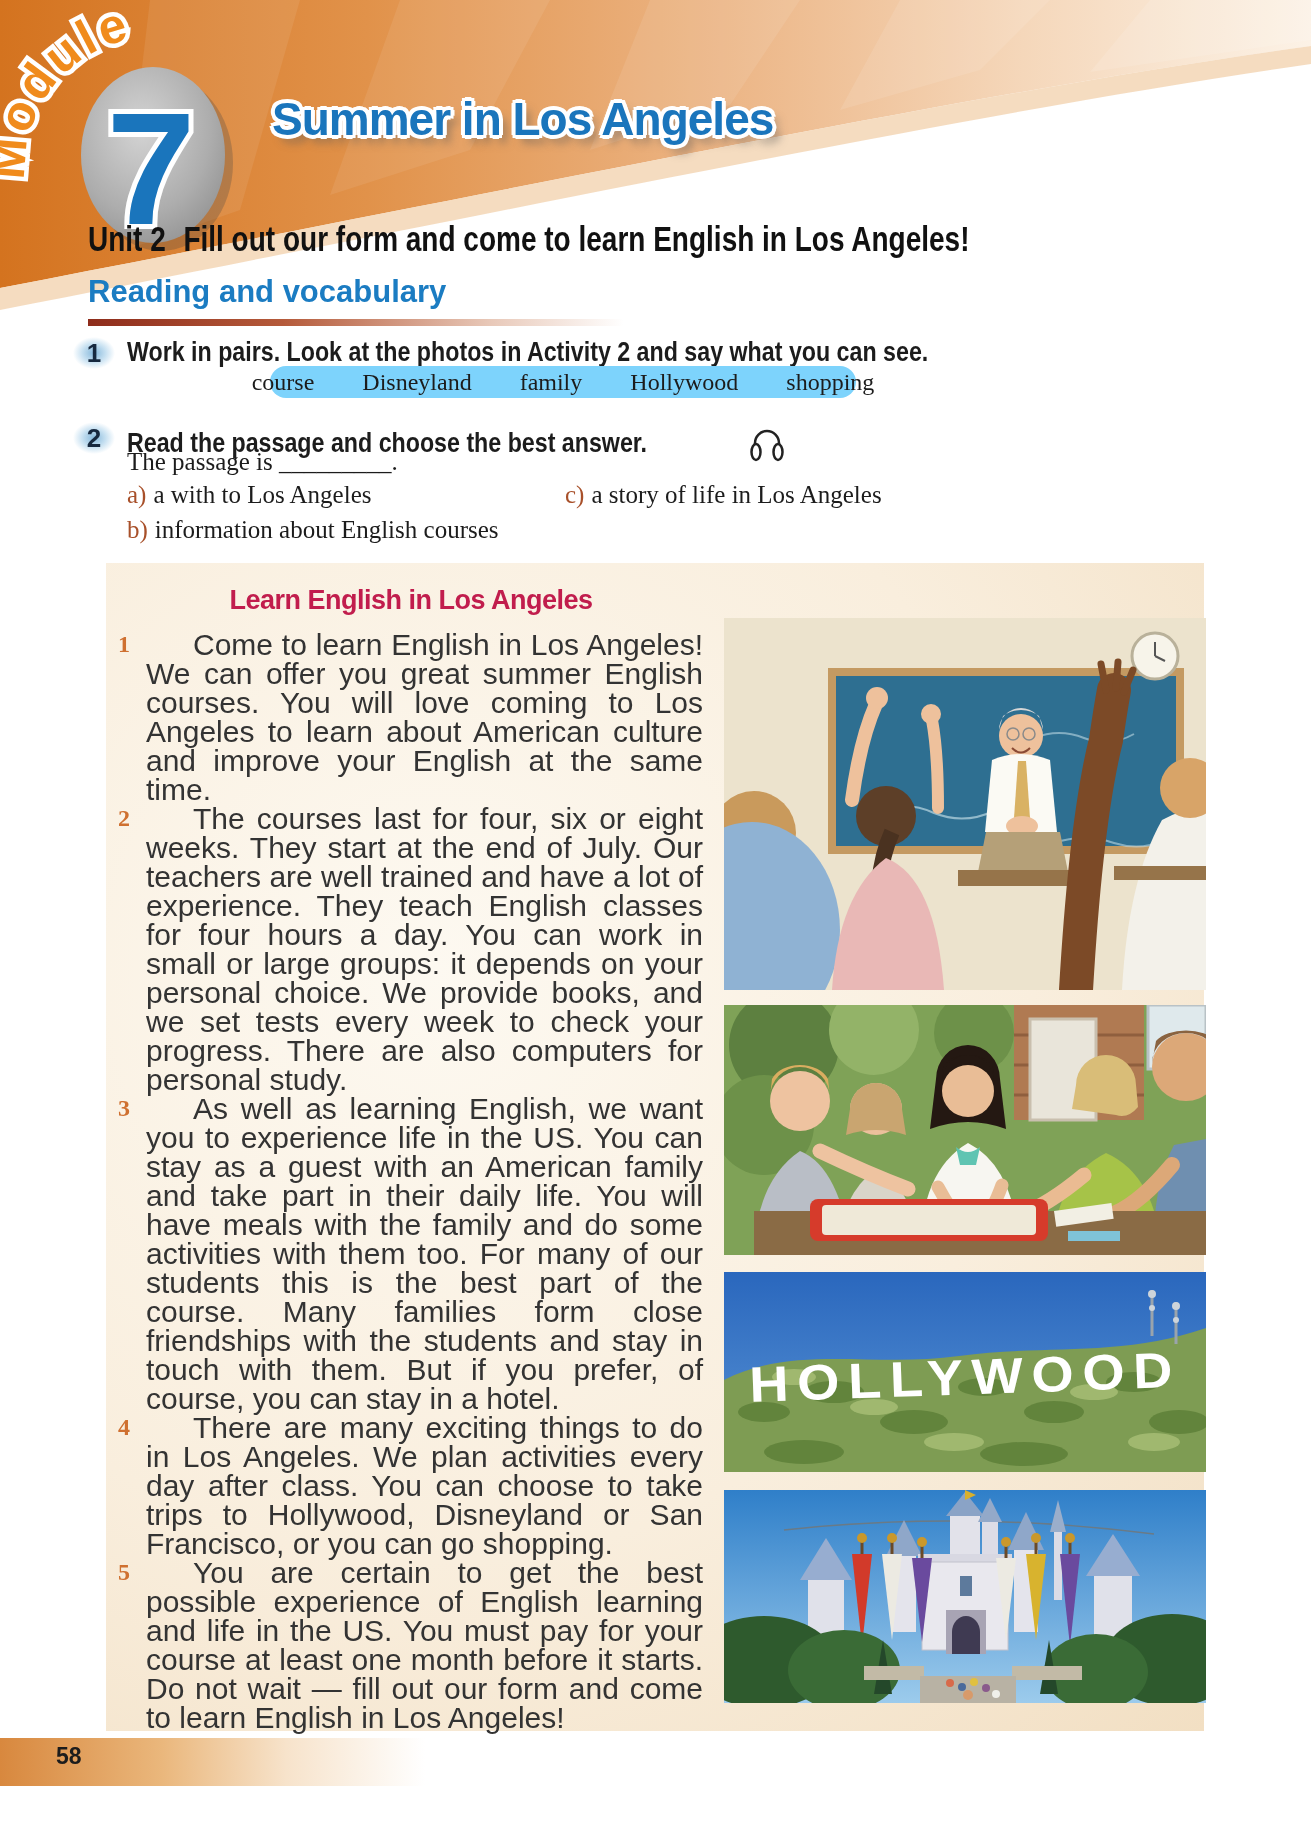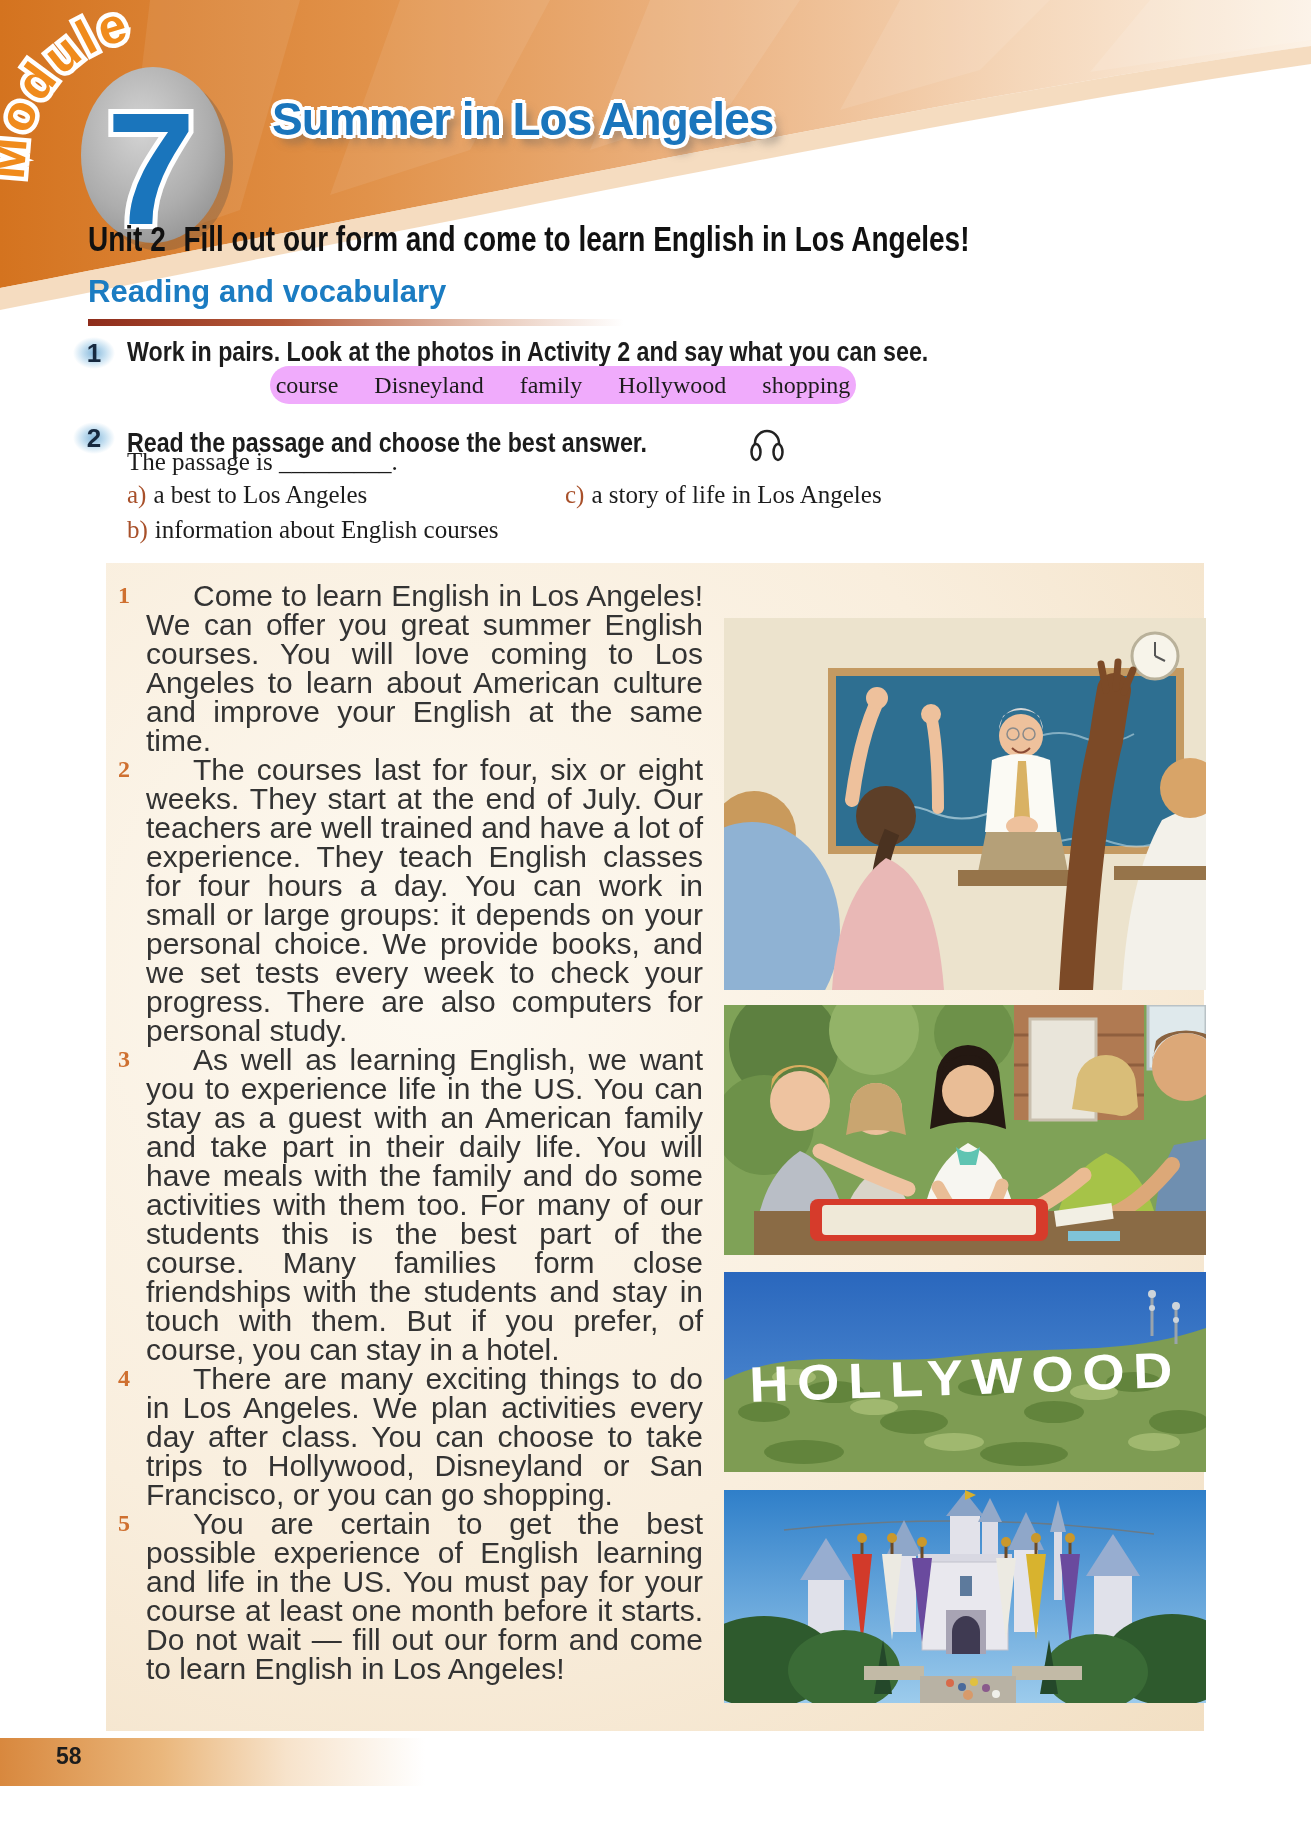--- a/index.html
+++ b/index.html
@@ -24,22 +24,22 @@
   
   .badge{position:absolute;width:42px;height:32px;text-align:center;line-height:32px;
     font-size:26px;font-weight:bold;color:#17293f;
     background:radial-gradient(closest-side,#86b8db 0%,#c6e0f1 55%,rgba(255,255,255,0) 100%);}
   .badge1{left:73px;top:337px;}
   .badge2{left:73px;top:422px;}
   .act-text{font-size:27px;font-weight:bold;color:#1c1c1c;white-space:nowrap;
     transform:scaleX(.86);transform-origin:left top;}
   .act1-text{position:absolute;left:127px;top:337px;}
   .act2-row{position:absolute;left:127px;top:423px;display:flex;align-items:center;gap:18px;}
-  .word-box{position:absolute;left:270px;top:366px;width:586px;height:38px;background:#f0abfc;
-    border-radius:19px;display:flex;align-items:center;justify-content:center;gap:36px;
+  .word-box{position:absolute;left:270px;top:366px;width:586px;height:32px;background:#7dd3fc;
+    border-radius:19px;display:flex;align-items:center;justify-content:center;gap:48px;
     font-family:"Liberation Serif",serif;font-size:24px;color:#1c1c1c;}
   .stem{position:absolute;left:127px;top:448px;font-family:"Liberation Serif",serif;
     font-size:25px;color:#1c1c1c;}
   .options{position:absolute;left:127px;top:481px;width:1000px;display:grid;
     grid-template-columns:438px auto;row-gap:7px;
     font-family:"Liberation Serif",serif;font-size:25px;color:#1c1c1c;}
   .opt-letter{color:#a8502a;margin-right:7px;}
 
   
   .passage-box{position:absolute;left:106px;top:563px;width:1098px;height:1168px;
@@ -123,27 +123,28 @@
   <div class="act2-row">
     <span class="act-text">Read the passage and choose the best answer.</span>
     <svg width="34" height="40" viewBox="0 0 34 40">
       <path d="M5,26 v-6 a12,12 0 0 1 24,0 v6" fill="none" stroke="#222" stroke-width="2.5"></path>
       <ellipse cx="6" cy="29" rx="4.5" ry="8" fill="#ffffff" stroke="#222" stroke-width="2.5"></ellipse>
       <ellipse cx="28" cy="29" rx="4.5" ry="8" fill="#ffffff" stroke="#222" stroke-width="2.5"></ellipse>
     </svg>
   </div>
   <div class="stem">The passage is _________.</div>
   <div class="options">
-    <div><span class="opt-letter">a)</span><span>a best to Los Angeles</span></div>
+    <div><span class="opt-letter">a)</span><span>a with to Los Angeles</span></div>
     <div><span class="opt-letter">c)</span><span>a story of life in Los Angeles</span></div>
     <div><span class="opt-letter">b)</span><span>information about English courses</span></div>
   </div>
 
   <div class="passage-box">
     <div class="text-col">
+      <div class="passage-title">Learn English in Los Angeles</div>
       <div class="para">
         <span class="pnum">1</span>
         <p class="ptext">Come to learn English in Los Angeles! We can offer you great summer English courses. You will love coming to Los Angeles to learn about American culture and improve your English at the same time.</p>
       </div>
       <div class="para">
         <span class="pnum">2</span>
         <p class="ptext">The courses last for four, six or eight weeks. They start at the end of July. Our teachers are well trained and have a lot of experience. They teach English classes for four hours a day. You can work in small or large groups: it depends on your personal choice. We provide books, and we set tests every week to check your progress. There are also computers for personal study.</p>
       </div>
       <div class="para">
         <span class="pnum">3</span>

